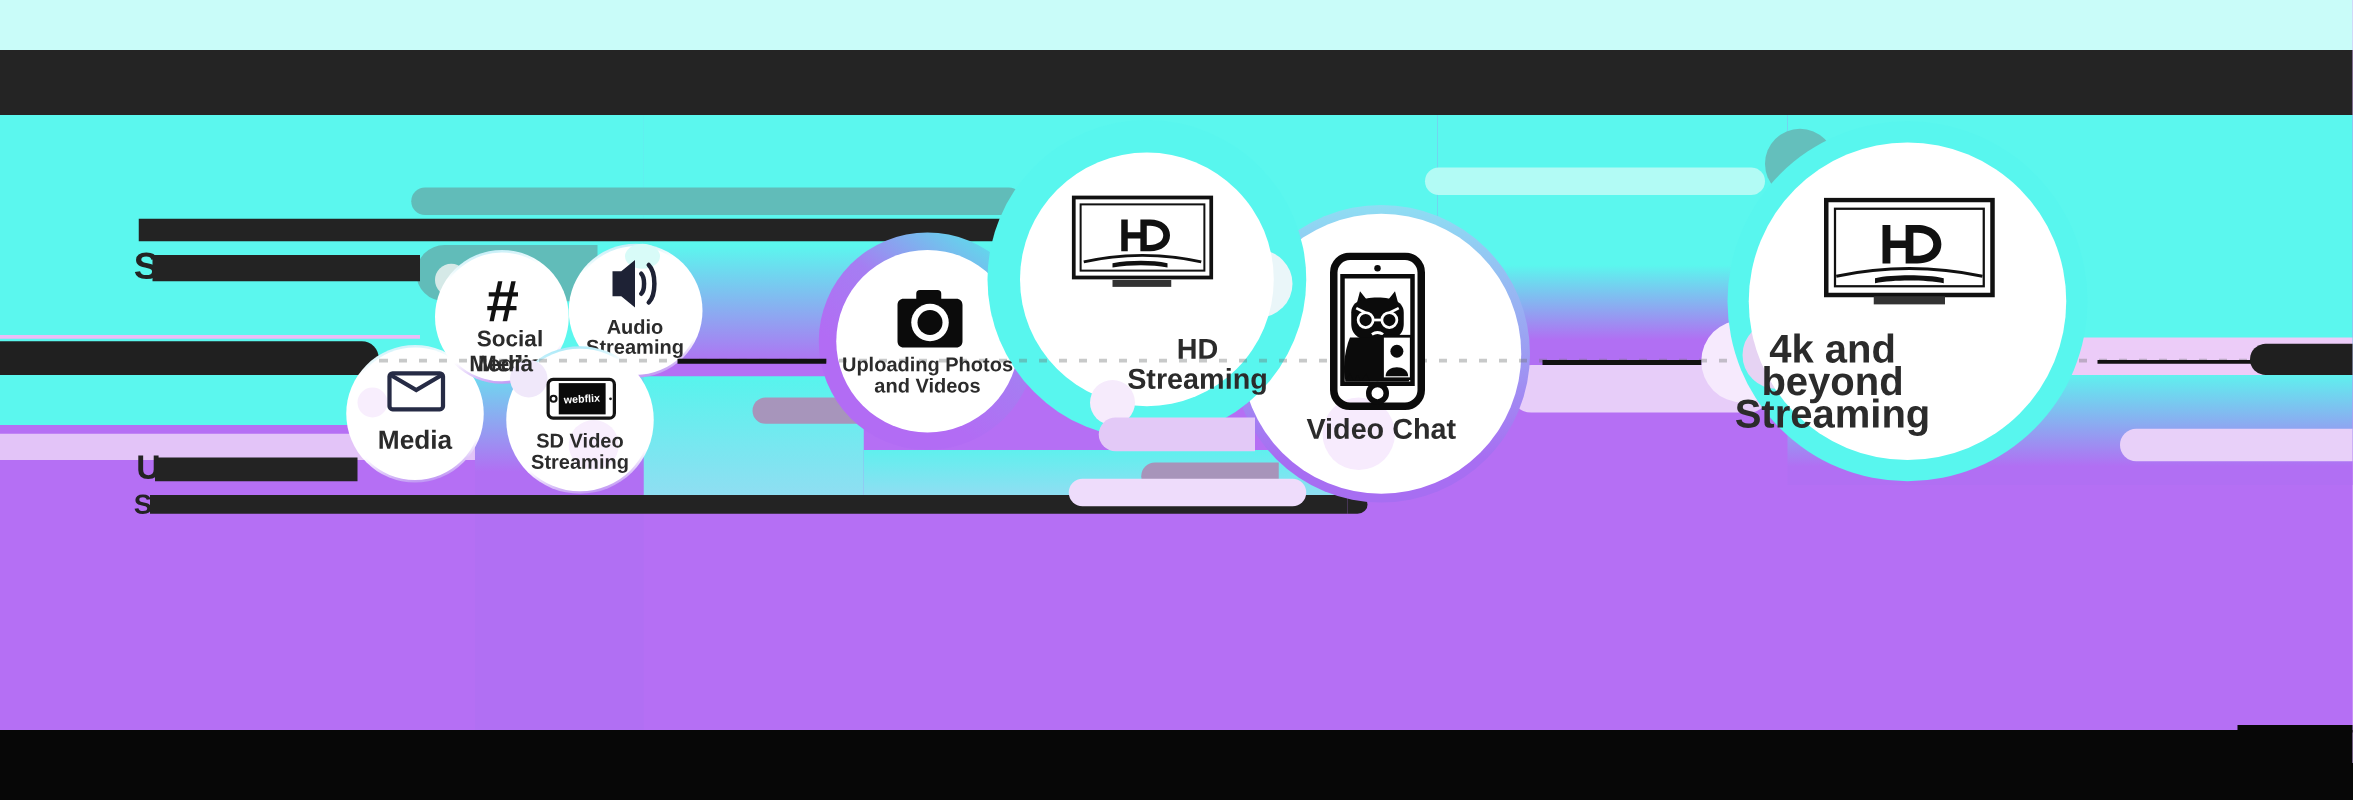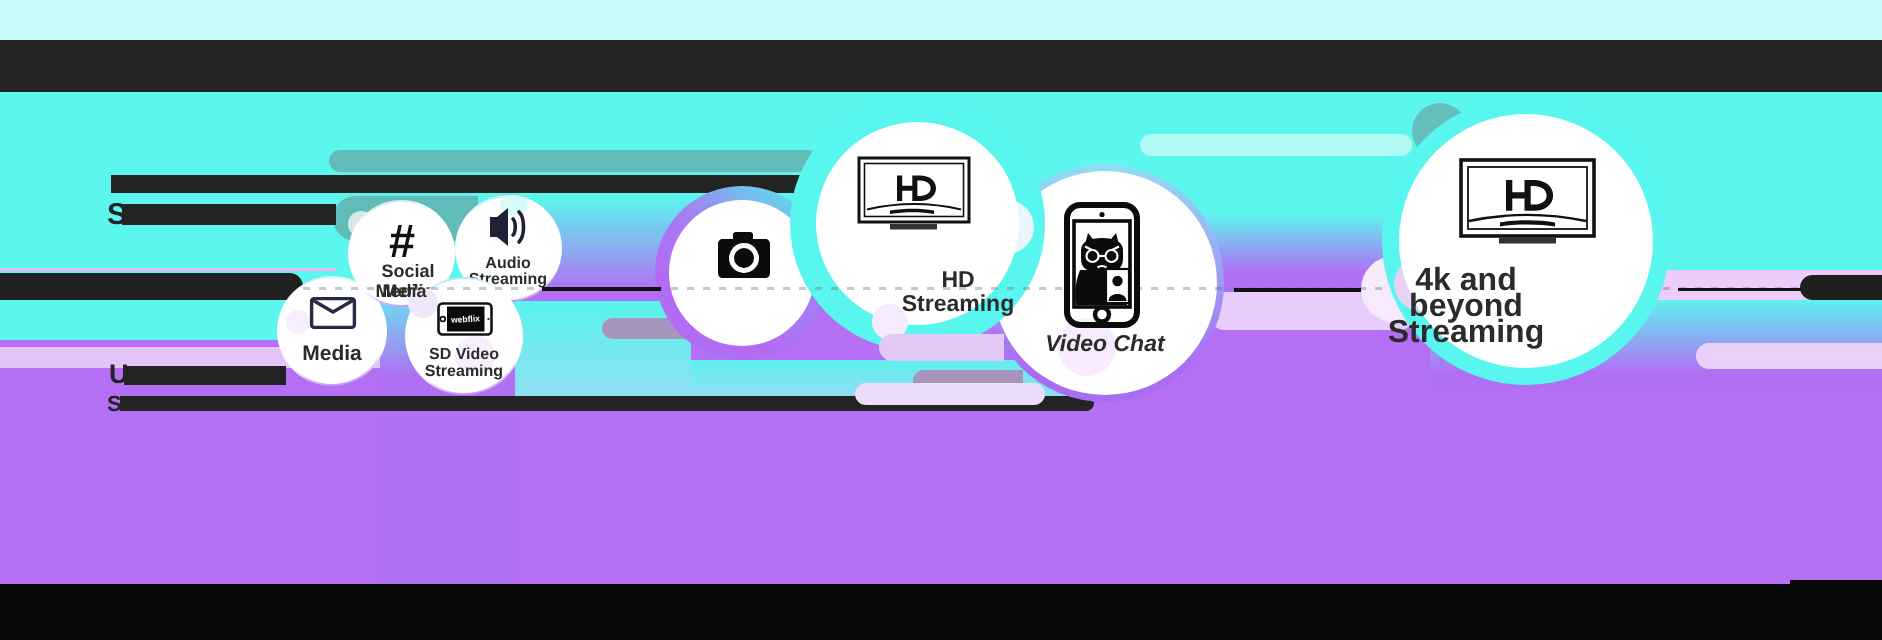--- a/index.html
+++ b/index.html
@@ -99,21 +99,21 @@
   <div class="abs" style="left:669px;top:200px;width:146px;height:146px;border-radius:50%;background:#ffffff;"></div>
   <svg class="abs" style="left:717px;top:231px;" width="54" height="48" viewBox="0 0 54 48">
     <path d="M6 8 L16 8 L16 4 C16 2, 17 1, 19 1 L33 1 C35 1, 36 2, 36 4 L36 8 L48 8 C51 8, 53 10, 53 13 L53 42 C53 45, 51 47, 48 47 L6 47 C3 47, 1 45, 1 42 L1 13 C1 10, 3 8, 6 8 Z" fill="#0b0b0b"></path>
     <circle cx="27" cy="27" r="15" fill="#ffffff"></circle>
     <circle cx="27" cy="27" r="10" fill="#0b0b0b"></circle>
   </svg>
 
   <div class="abs" style="left:986px;top:164px;width:238px;height:238px;border-radius:50%;background:linear-gradient(#8edef3 0%,#a76ef2 85%);"></div>
   <div class="abs" style="left:993px;top:171px;width:224px;height:224px;border-radius:50%;background:#ffffff;"></div>
   <div class="abs" style="left:1058px;top:318px;width:58px;height:58px;border-radius:50%;background:#f7ebfd;"></div>
-    <div class="lbl" style="left:1025px;top:330px;width:160px;font-size:23px;font-style:italic;">Video Chat</div>
+    <div class="lbl" style="left:1025px;top:330px;width:160px;font-size:23px;">Video Chat</div>
 
   <div class="abs" style="left:790px;top:96px;width:255px;height:255px;border-radius:50%;background:#58f6ee;"></div>
   <div class="abs" style="left:980px;top:200px;width:54px;height:54px;border-radius:50%;background:#eaf6f9;"></div>
   <div class="abs" style="left:816px;top:122px;width:203px;height:203px;border-radius:50%;background:#ffffff;"></div>
   <div class="abs" style="left:872px;top:304px;width:36px;height:36px;border-radius:50%;background:#f6ebfc;"></div>
   <svg class="abs" style="left:857px;top:156px;" width="114" height="76" viewBox="0 0 114 76">
     <rect x="2" y="2" width="110" height="64" fill="none" stroke="#111111" stroke-width="3"></rect>
     <rect x="7.5" y="7.5" width="99" height="53" fill="none" stroke="#111111" stroke-width="1.6"></rect>
     <path d="M10 53.5 C 40 46.5, 74 46.5, 104 53.5" fill="none" stroke="#111111" stroke-width="2.2"></path>
     <path d="M33 54.5 C 48 52, 64 52, 77 54.5 L77 58 C64 55.7, 48 55.7, 33 58 Z" fill="#111111"></path>
@@ -143,20 +143,21 @@
       <circle cx="47.5" cy="54" r="6"></circle>
       <path d="M34.5 54 L41.5 54"></path>
       <path d="M21 44.5 L28 48"></path>
       <path d="M55 44.5 L48 48"></path>
       <path d="M33.5 65.5 Q38 62.5 42.5 65.5"></path>
     </g>
     <rect x="42" y="67" width="23" height="34" fill="#ffffff" stroke="#0b0b0b" stroke-width="2.2"></rect>
     <circle cx="53.5" cy="79" r="5.2" fill="#0b0b0b"></circle>
     <path d="M44.5 99 C44.5 89.5, 62.5 89.5, 62.5 99 Z" fill="#0b0b0b"></path>
   </svg>
+  <div class="lbl" id="uplbl2" style="left:667px;top:284px;width:150px;font-size:16px;line-height:17px;">Uploading Photos<br>and Videos</div>
 
   <div class="lbl" style="left:351px;top:281px;width:100px;font-size:18px;">Media</div>
   <div class="lbl" style="left:878px;top:242px;width:160px;font-size:23px;line-height:24px;margin-top:25px;">HD<br>Streaming</div>
 
   <div class="abs" style="left:542px;top:287px;width:119px;height:4px;background:#111111;"></div>
   <div class="abs" style="left:1234px;top:288px;width:127px;height:4px;background:#111111;"></div>
   <div class="abs" style="left:1678px;top:288px;width:126px;height:3px;background:#111111;"></div>
   <div class="abs" style="left:1800px;top:275px;width:82px;height:25px;border-radius:13px 0 0 13px;background:#1f1f1f;"></div>
 
   <div class="abs" style="left:1382px;top:97px;width:288px;height:288px;border-radius:50%;background:#58f6ee;"></div>

